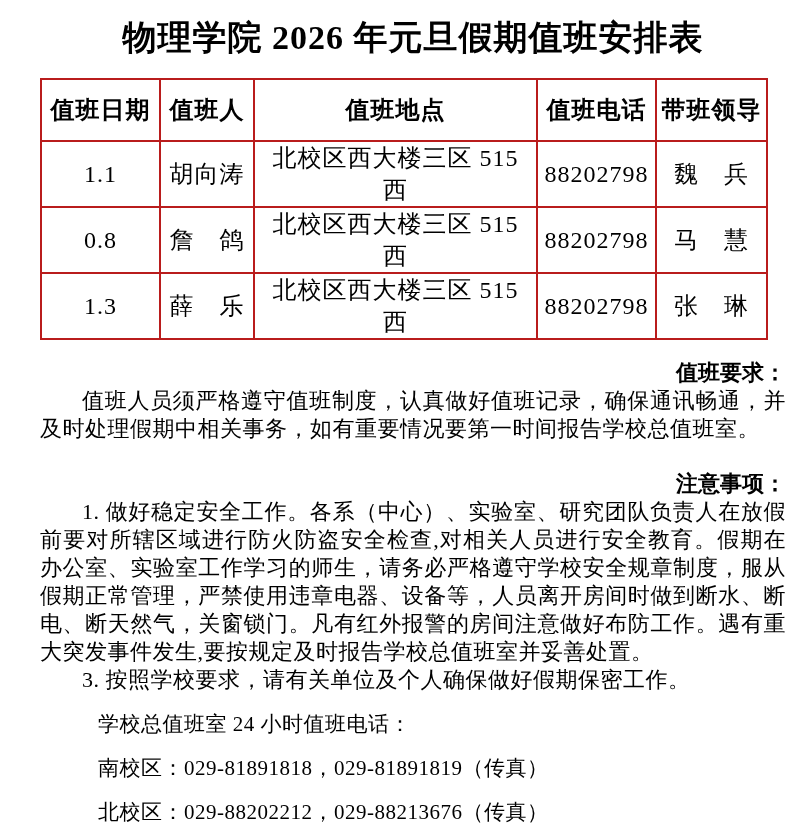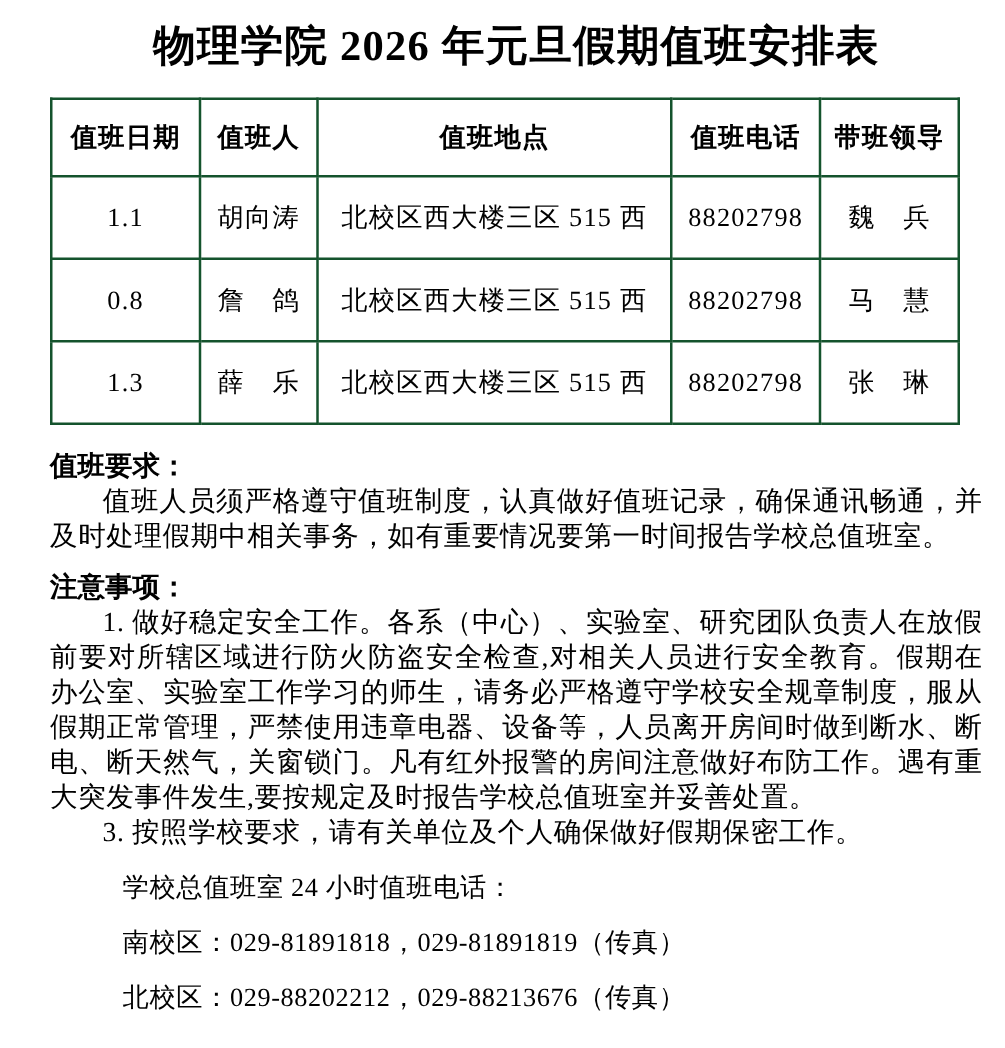--- a/index.html
+++ b/index.html
@@ -25,43 +25,44 @@
     letter-spacing: 1px;
     margin: 6px 0 18px 0;
     line-height: 44px;
   }
   table.duty {
     border-collapse: collapse;
     table-layout: fixed;
     width: 726px;
   }
   table.duty th, table.duty td {
-    border: 2px solid #14532d;
+    border: 2px solid #b91c1c;
     text-align: center;
     vertical-align: middle;
-    font-size: 21px;
+    font-size: 24px;
     letter-spacing: 1px;
     padding: 0 2px;
     overflow: hidden;
   }
   table.duty thead th { height: 60px; font-weight: bold; }
   table.duty tbody td { height: 64px; font-weight: normal; }
   .col-date   { width: 119px; }
   .col-person { width: 94px;  }
   .col-loc    { width: 283px; }
   .col-phone  { width: 119px; }
   .col-leader { width: 111px; }
 
   .section { margin-top: 19px; }
-  .section.notes { margin-top: 13px; }
+  .section.notes { margin-top: 27px; }
   .sec-heading {
     font-size: 22px;
     font-weight: bold;
     line-height: 28px;
     margin: 0;
+    text-align: right;
   }
   p.body-par {
     font-size: 22px;
     line-height: 28px;
     margin: 0;
     text-align: justify;
     text-indent: 42px;
     letter-spacing: 0.5px;
   }
   .hotline { margin-top: 0; }

